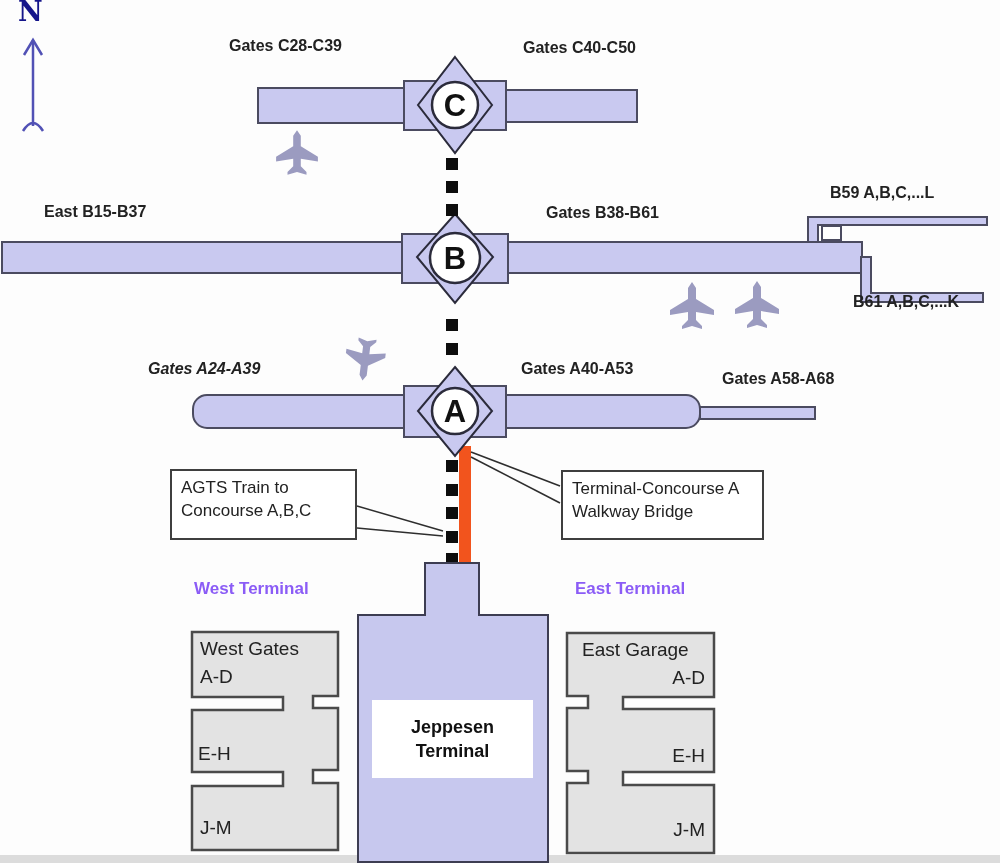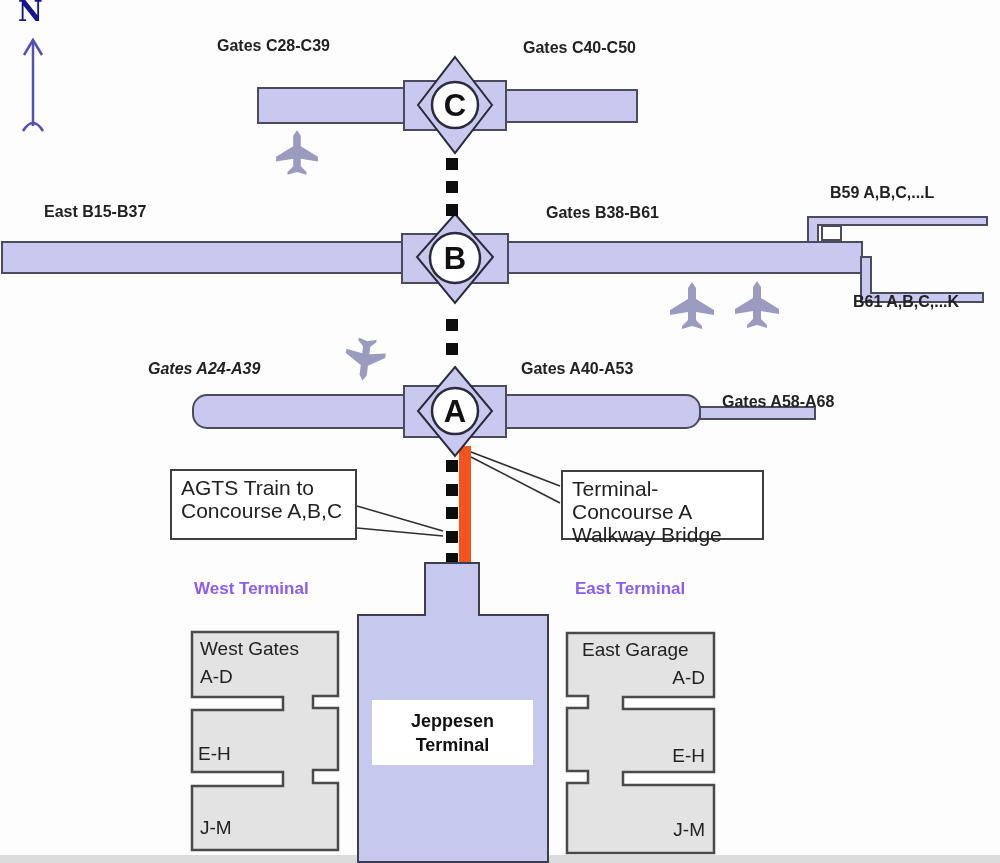--- a/index.html
+++ b/index.html
@@ -6,24 +6,24 @@
   #stage{
     position:relative;width:1000px;height:863px;background:#fdfdfd;
     font-family:"Liberation Sans",sans-serif;color:#1c1c1c;overflow:hidden;
   }
   .abs{position:absolute;white-space:nowrap;}
   .gate-label{font-size:16px;font-weight:bold;color:#222;}
   .term-label{font-size:17px;font-weight:bold;color:#8b5cf6;}
   .garage-text{font-size:19px;color:#222;}
   .callout{
     position:absolute;background:#fff;border:2px solid #3f3f3f;
-    font-size:21px;line-height:23px;color:#222;padding:5px 9px;box-sizing:border-box;
+    font-size:17px;line-height:23px;color:#222;padding:5px 9px;box-sizing:border-box;
   }
   .jepp-box{
-    position:absolute;left:372px;top:700px;width:161px;height:65px;background:#fff;
+    position:absolute;left:372px;top:700px;width:161px;height:78px;background:#fff;
     display:flex;flex-direction:column;align-items:center;justify-content:center;
     font-size:18px;font-weight:bold;line-height:24px;color:#111;
   }
   .north-n{font-family:"DejaVu Serif","Liberation Serif",serif;font-weight:bold;
     font-size:27px;color:#15158a;}
   svg{position:absolute;left:0;top:0;}
   .east-right{text-align:right;width:138px;}
 </style>
 </head>
 <body>
@@ -105,31 +105,31 @@
     <g fill="#9b9bc0" stroke="none">
       <path transform="translate(297,152) scale(0.95)" d="M0,-23 L4,-17 L4,-6 L22,5 L22,10 L4,7 L4,15 L10,21 L10,24 L0,21 L-10,24 L-10,21 L-4,15 L-4,7 L-22,10 L-22,5 L-4,-6 L-4,-17 Z"></path>
       <path transform="translate(365,360) rotate(187) scale(0.9)" d="M0,-23 L4,-17 L4,-6 L22,5 L22,10 L4,7 L4,15 L10,21 L10,24 L0,21 L-10,24 L-10,21 L-4,15 L-4,7 L-22,10 L-22,5 L-4,-6 L-4,-17 Z"></path>
       <path transform="translate(692,305)" d="M0,-23 L4,-17 L4,-6 L22,5 L22,10 L4,7 L4,15 L10,21 L10,24 L0,21 L-10,24 L-10,21 L-4,15 L-4,7 L-22,10 L-22,5 L-4,-6 L-4,-17 Z"></path>
       <path transform="translate(757,304)" d="M0,-23 L4,-17 L4,-6 L22,5 L22,10 L4,7 L4,15 L10,21 L10,24 L0,21 L-10,24 L-10,21 L-4,15 L-4,7 L-22,10 L-22,5 L-4,-6 L-4,-17 Z"></path>
     </g>
   </svg>
 
   <div class="abs north-n" style="left:18px;top:-4px;">N</div>
 
-  <div class="abs gate-label" style="left:217px;top:37px;">Gates C28-C39</div>
+  <div class="abs gate-label" style="left:229px;top:37px;">Gates C28-C39</div>
   <div class="abs gate-label" style="left:523px;top:39px;">Gates C40-C50</div>
 
   <div class="abs gate-label" style="left:44px;top:203px;">East B15-B37</div>
   <div class="abs gate-label" style="left:546px;top:204px;">Gates B38-B61</div>
   <div class="abs gate-label" style="left:830px;top:184px;">B59  A,B,C,...L</div>
   <div class="abs gate-label" style="left:853px;top:293px;">B61  A,B,C,...K</div>
 
   <div class="abs gate-label" style="left:148px;top:360px;font-style:italic;">Gates A24-A39</div>
   <div class="abs gate-label" style="left:521px;top:360px;">Gates A40-A53</div>
-  <div class="abs gate-label" style="left:722px;top:370px;margin-top:23px;">Gates A58-A68</div>
+  <div class="abs gate-label" style="left:722px;top:370px;">Gates A58-A68</div>
 
   <div class="callout" style="left:170px;top:469px;width:187px;height:71px;">
     <div>AGTS Train to</div>
     <div>Concourse A,B,C</div>
   </div>
   <div class="callout" style="left:561px;top:470px;width:203px;height:70px;">
     <div>Terminal-Concourse A</div>
     <div>Walkway Bridge</div>
   </div>
 

